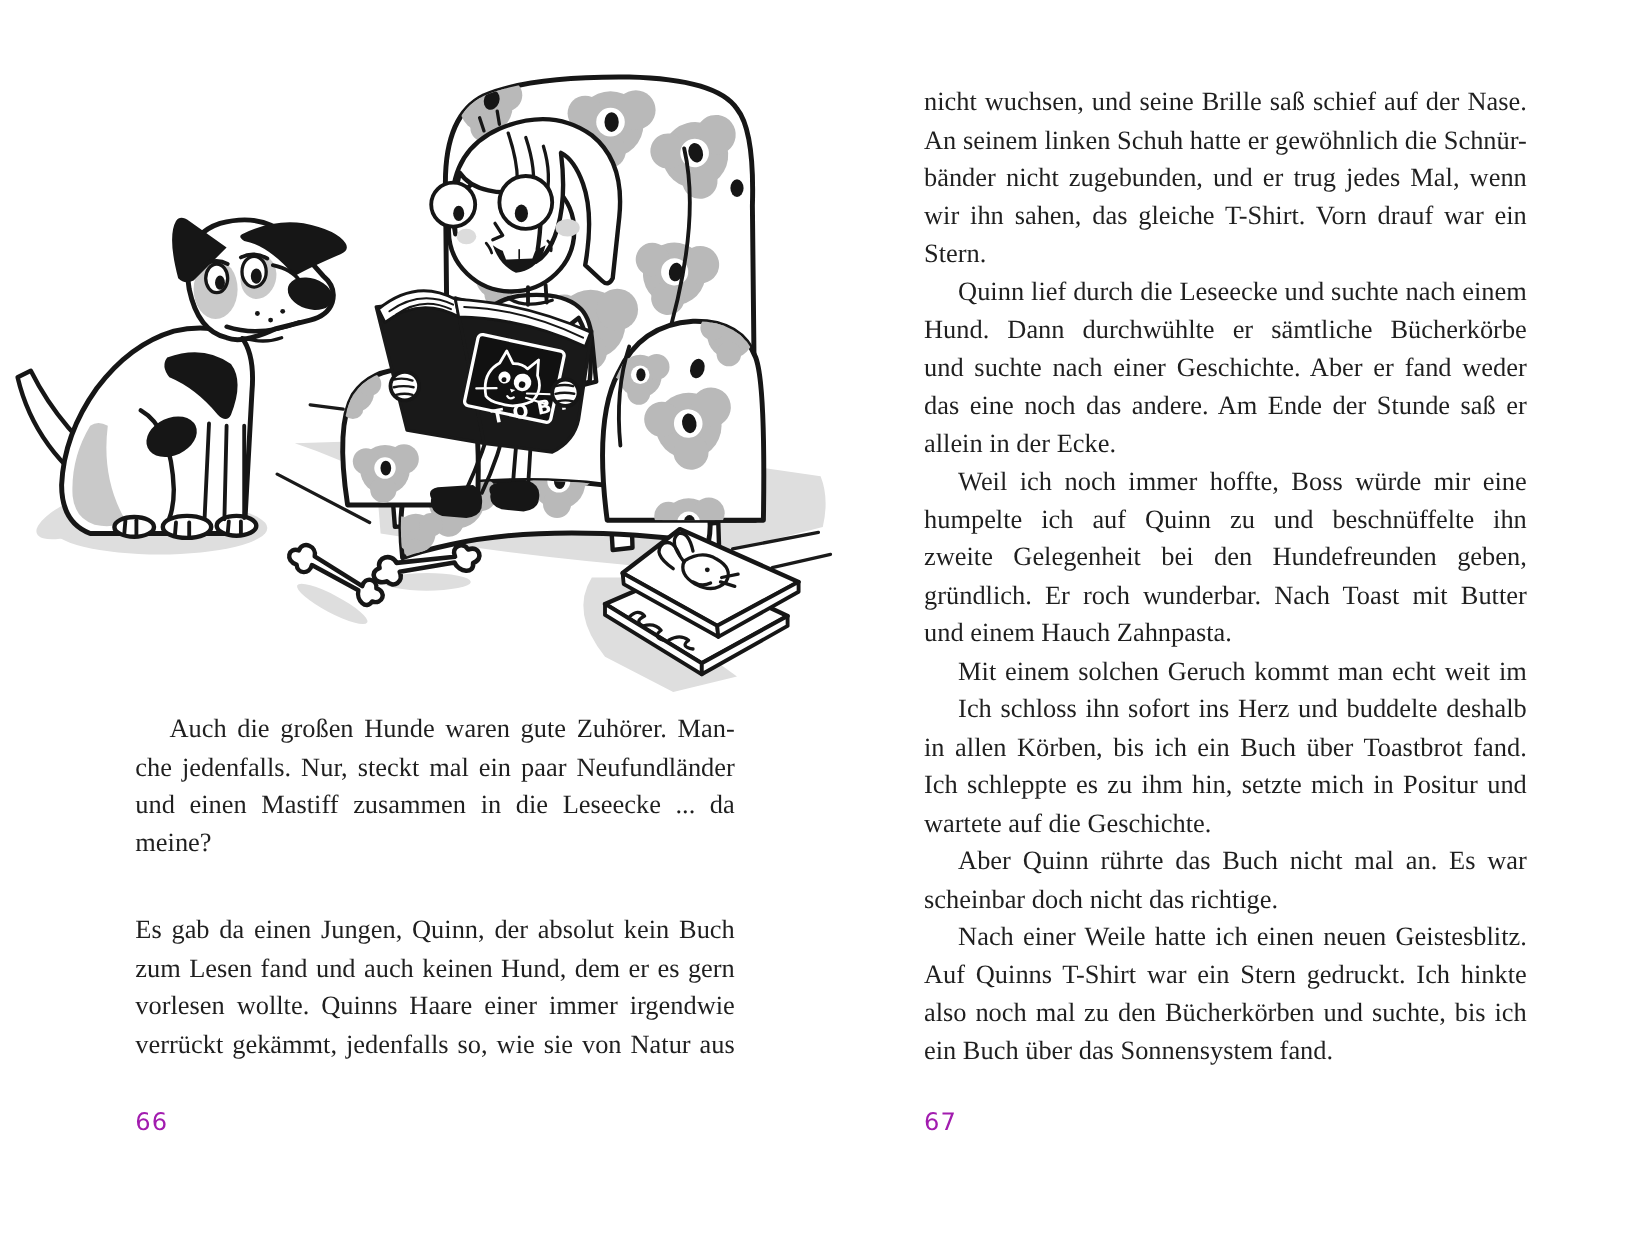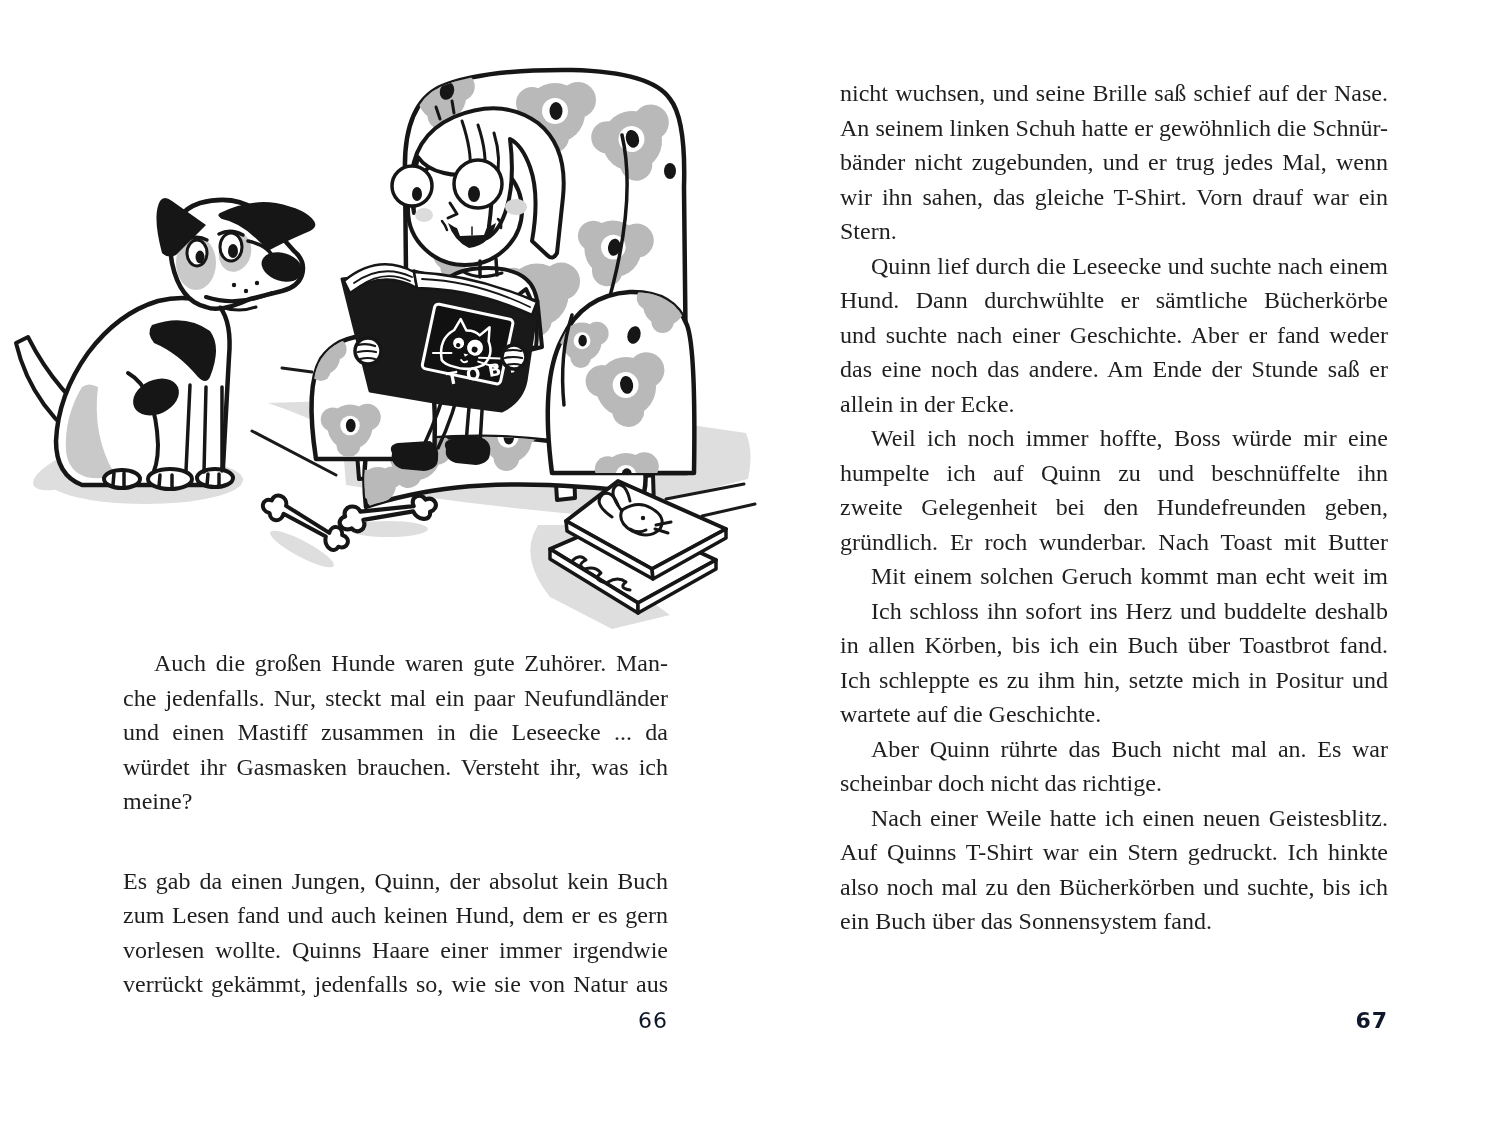--- a/index.html
+++ b/index.html
@@ -19,24 +19,24 @@
     text-align-last:justify;
     height:34.5px;
     white-space:normal;
   }
   .line.last{text-align-last:left;}
   .line.indent{text-indent:31px;}
   .line.gap{margin-top:45px;}
   .pageno{
     position:absolute;top:1008px;
     font-family:"DejaVu Sans", sans-serif;
-    font-size:22px;color:#0f172a;text-align:right;letter-spacing:1px;
+    font-size:22px;color:#a21caf;text-align:left;letter-spacing:1px;
   }
   #pageno-left{left:123px;width:545px;}
-  #pageno-right{left:90px;width:548px;font-weight:bold;}
+  #pageno-right{left:90px;width:548px;}
 </style>
 </head>
 <body>
 
 <section class="page" id="page-left">
 
   <svg class="illu" viewBox="0 0 750 575" stroke-linecap="round" stroke-linejoin="round">
     <defs>
       <g id="m-plain">
         <circle cx="0" cy="0" r="30" fill="#b9b9b9"></circle>
@@ -302,21 +302,20 @@
         <path d="M 495,303 Q 503,301 512,303"></path>
         <path d="M 497,310 Q 504,308 511,310"></path>
       </g>
     </g>
   </svg>
 
   <div class="textcol" id="left-col">
     <div class="line indent">Auch die großen Hunde waren gute Zuhörer. Man-</div>
     <div class="line">che jedenfalls. Nur, steckt mal ein paar Neufundländer</div>
     <div class="line">und einen Mastiff zusammen in die Leseecke ... da</div>
-    <div class="line">würdet ihr Gasmasken brauchen. Versteht ihr, was ich</div>
     <div class="line last">meine?</div>
     <div class="line gap">Es gab da einen Jungen, Quinn, der absolut kein Buch</div>
     <div class="line">zum Lesen fand und auch keinen Hund, dem er es gern</div>
     <div class="line">vorlesen wollte. Quinns Haare einer immer irgendwie</div>
     <div class="line">verrückt gekämmt, jedenfalls so, wie sie von Natur aus</div>
   </div>
 
   <div class="pageno" id="pageno-left">66</div>
 </section>
 
@@ -329,20 +328,21 @@
     <div class="line last">Stern.</div>
     <div class="line indent">Quinn lief durch die Leseecke und suchte nach einem</div>
     <div class="line">Hund. Dann durchwühlte er sämtliche Bücherkörbe</div>
     <div class="line">und suchte nach einer Geschichte. Aber er fand weder</div>
     <div class="line">das eine noch das andere. Am Ende der Stunde saß er</div>
     <div class="line last">allein in der Ecke.</div>
     <div class="line indent">Weil ich noch immer hoffte, Boss würde mir eine</div>
     <div class="line">humpelte ich auf Quinn zu und beschnüffelte ihn</div>
     <div class="line">zweite Gelegenheit bei den Hundefreunden geben,</div>
     <div class="line">gründlich. Er roch wunderbar. Nach Toast mit Butter</div>
+    <div class="line last">und einem Hauch Zahnpasta.</div>
     <div class="line indent">Mit einem solchen Geruch kommt man echt weit im</div>
     <div class="line indent">Ich schloss ihn sofort ins Herz und buddelte deshalb</div>
     <div class="line">in allen Körben, bis ich ein Buch über Toastbrot fand.</div>
     <div class="line">Ich schleppte es zu ihm hin, setzte mich in Positur und</div>
     <div class="line last">wartete auf die Geschichte.</div>
     <div class="line indent">Aber Quinn rührte das Buch nicht mal an. Es war</div>
     <div class="line last">scheinbar doch nicht das richtige.</div>
     <div class="line indent">Nach einer Weile hatte ich einen neuen Geistesblitz.</div>
     <div class="line">Auf Quinns T-Shirt war ein Stern gedruckt. Ich hinkte</div>
     <div class="line">also noch mal zu den Bücherkörben und suchte, bis ich</div>

